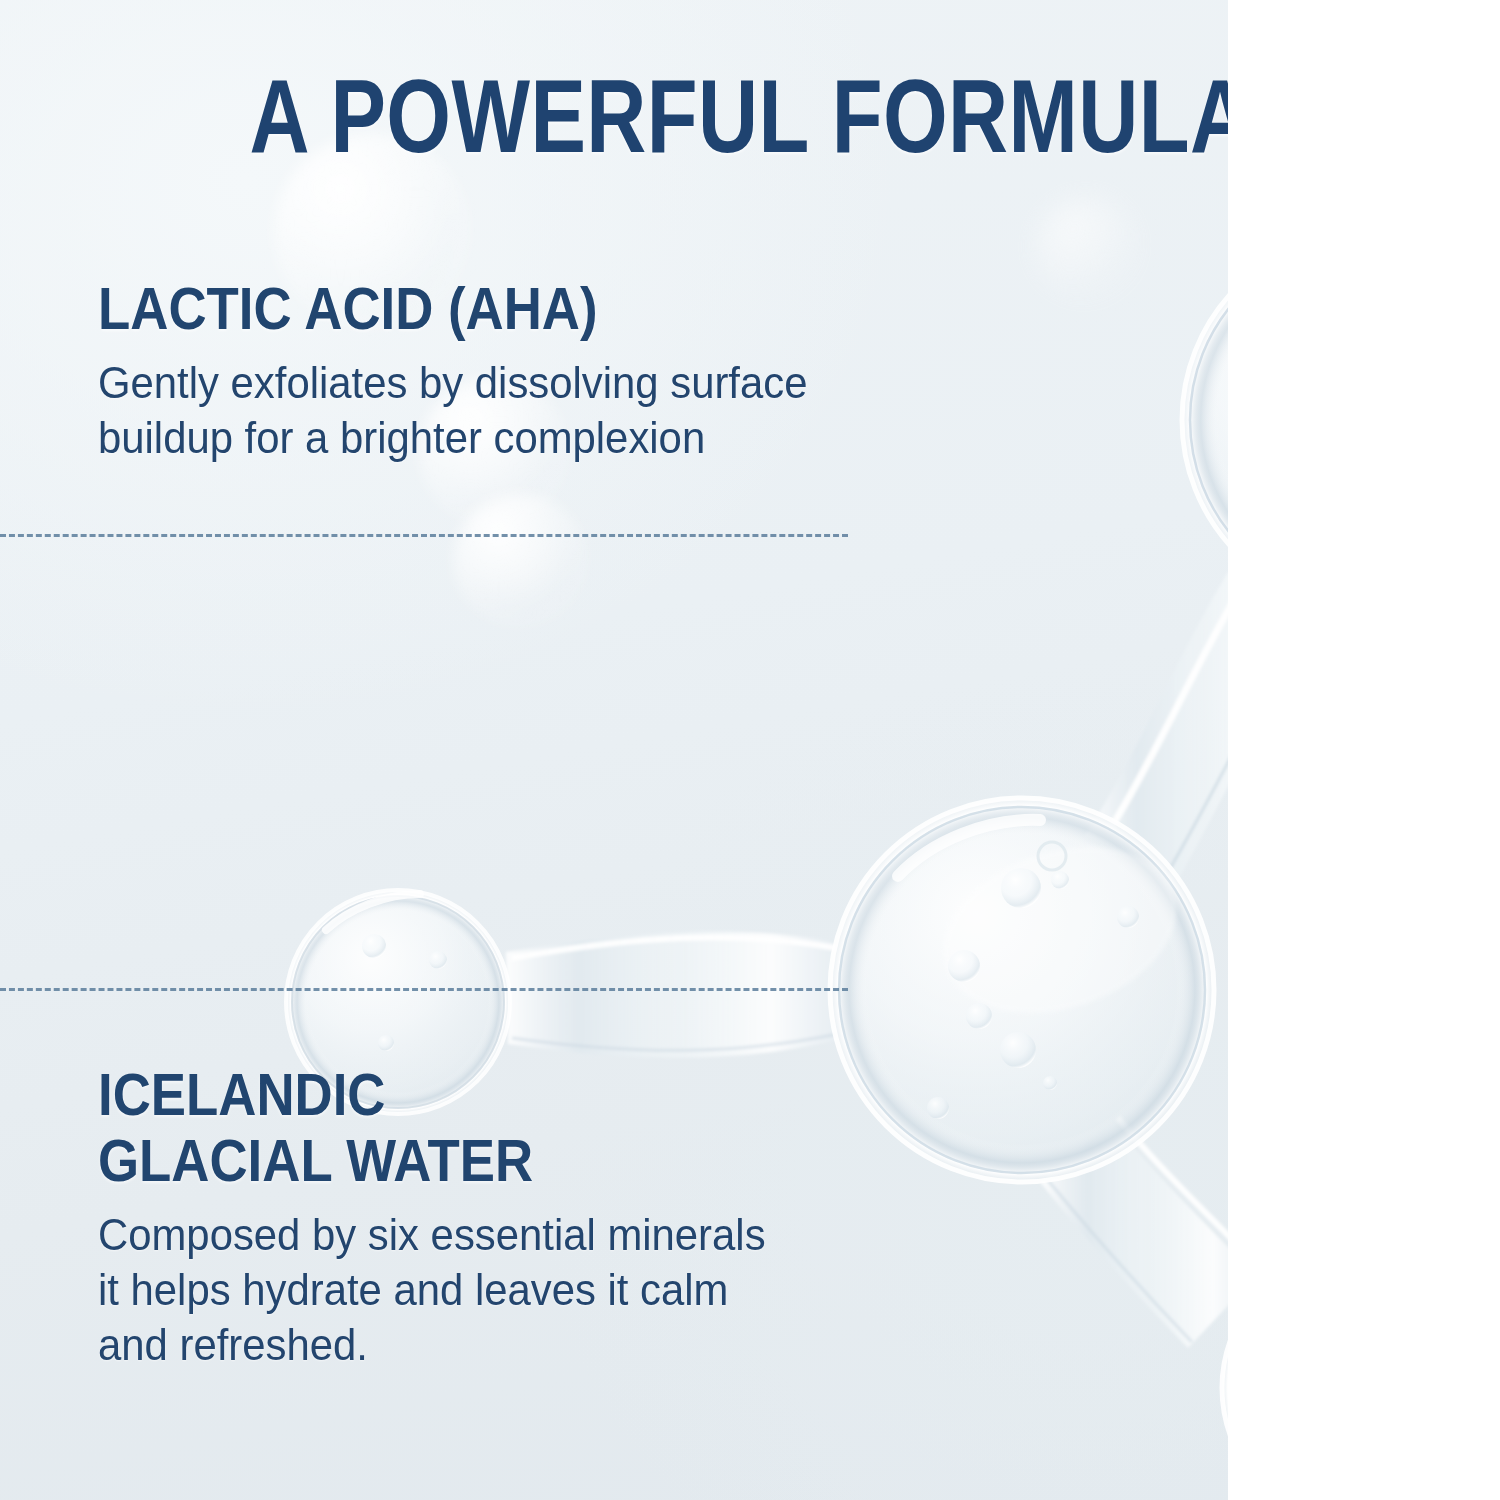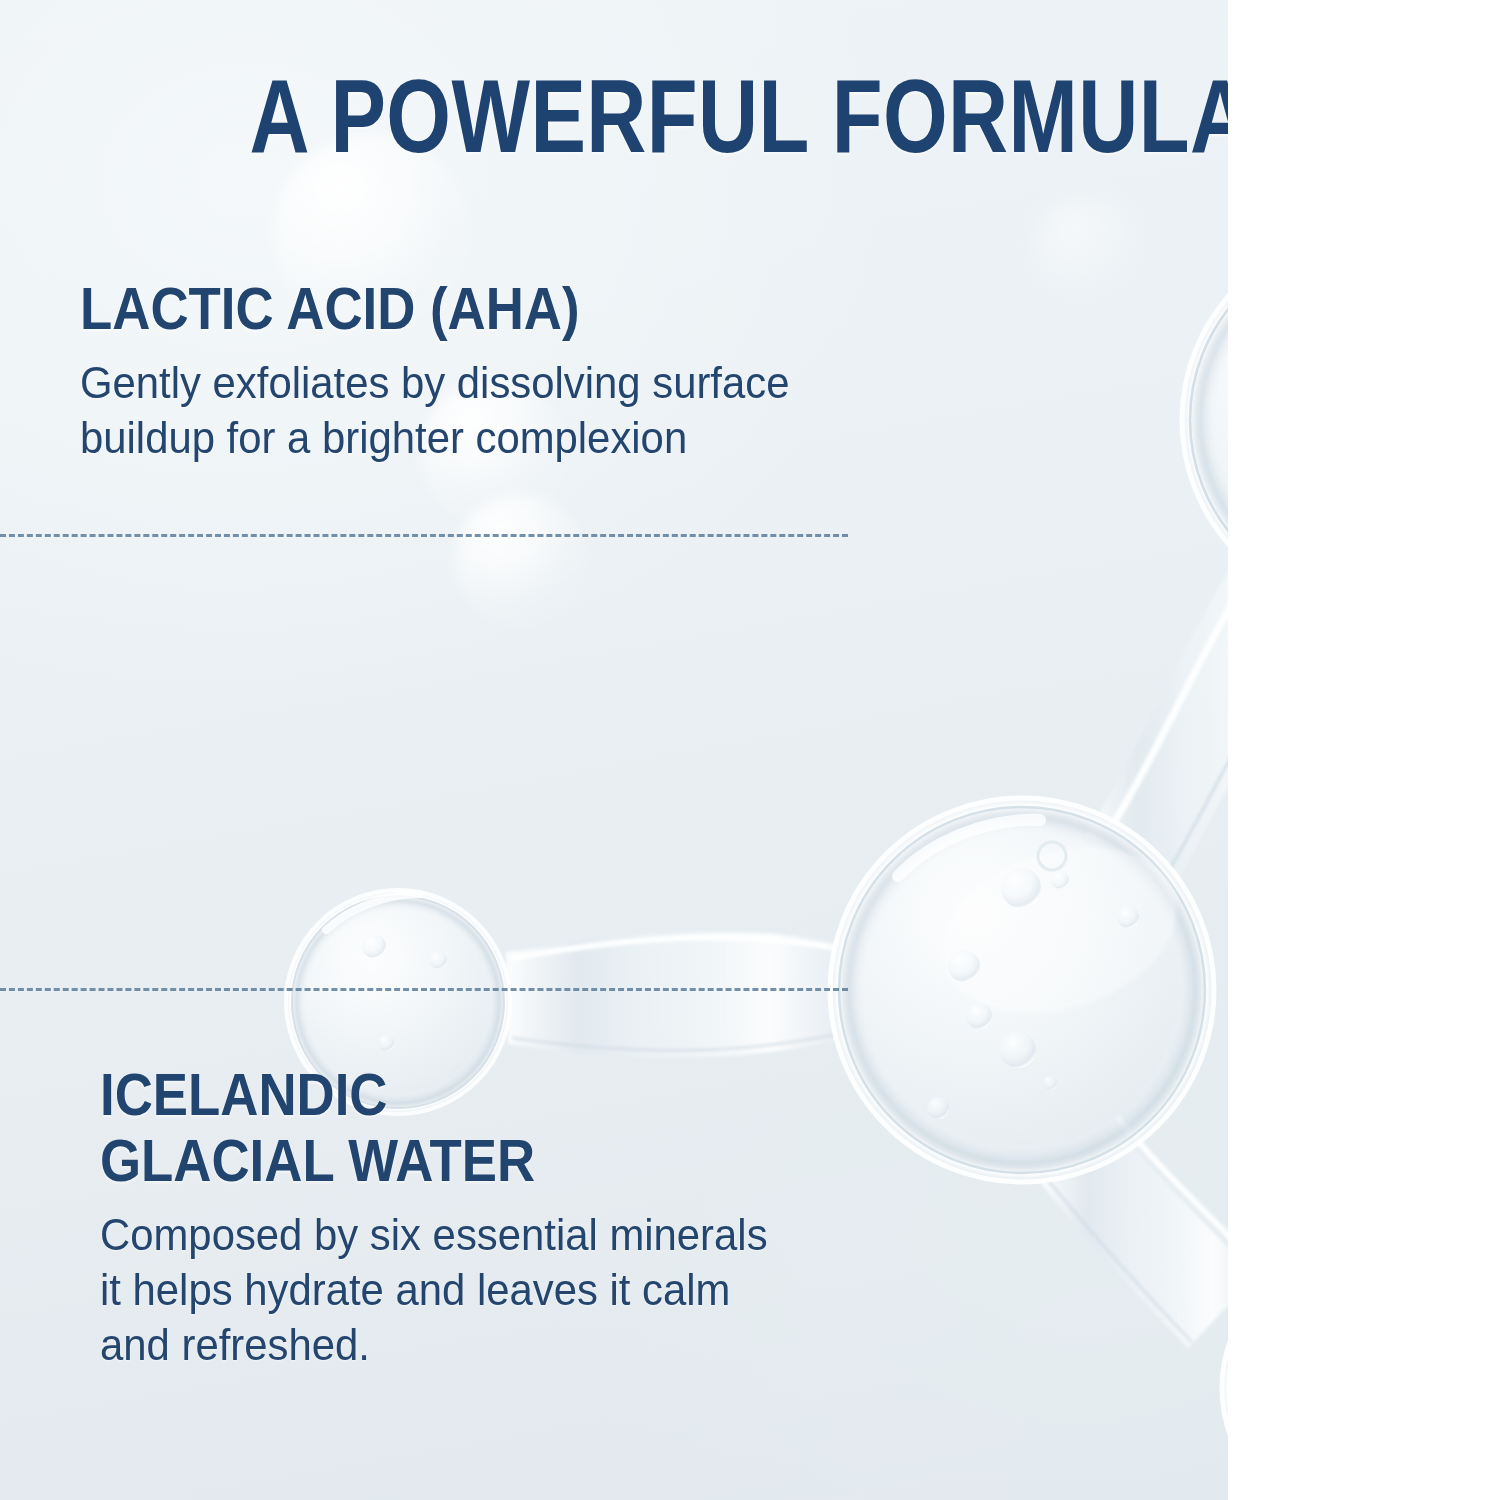--- a/index.html
+++ b/index.html
@@ -50,21 +50,21 @@
     line-height: 1;
     letter-spacing: 0.5px;
     transform: scaleX(0.80);
     transform-origin: 50% 50%;
     white-space: nowrap;
     text-shadow: 0 2px 3px rgba(255,255,255,0.65);
   }
 
   .section {
     position: absolute;
-    left: 80px;
+    left: 98px;
     width: 900px;
     color: #1f4370;
   }
   .section h2 {
     margin: 0;
     font-weight: 700;
     font-size: 60px;
     line-height: 1.10;
     letter-spacing: 0px;
     color: #21456f;
@@ -80,21 +80,21 @@
     line-height: 1.22;
     color: #23456e;
     transform: scaleX(0.93);
     transform-origin: 0 50%;
     white-space: pre-line;
     text-shadow: 0 1px 2px rgba(255,255,255,0.55);
   }
 
   #sec-0 { top: 276px; }
   #sec-1 { top: 604px; }
-  #sec-2 { top: 1062px; margin-left: 20px; }
+  #sec-2 { top: 1062px; }
 
   .divider {
     position: absolute;
     left: 0;
     height: 0;
     border-top: 3px dashed #5c7e9c;
     opacity: 0.85;
   }
   #div-0 { top: 534px; width: 848px; }
   #div-1 { top: 988px; width: 848px; }

